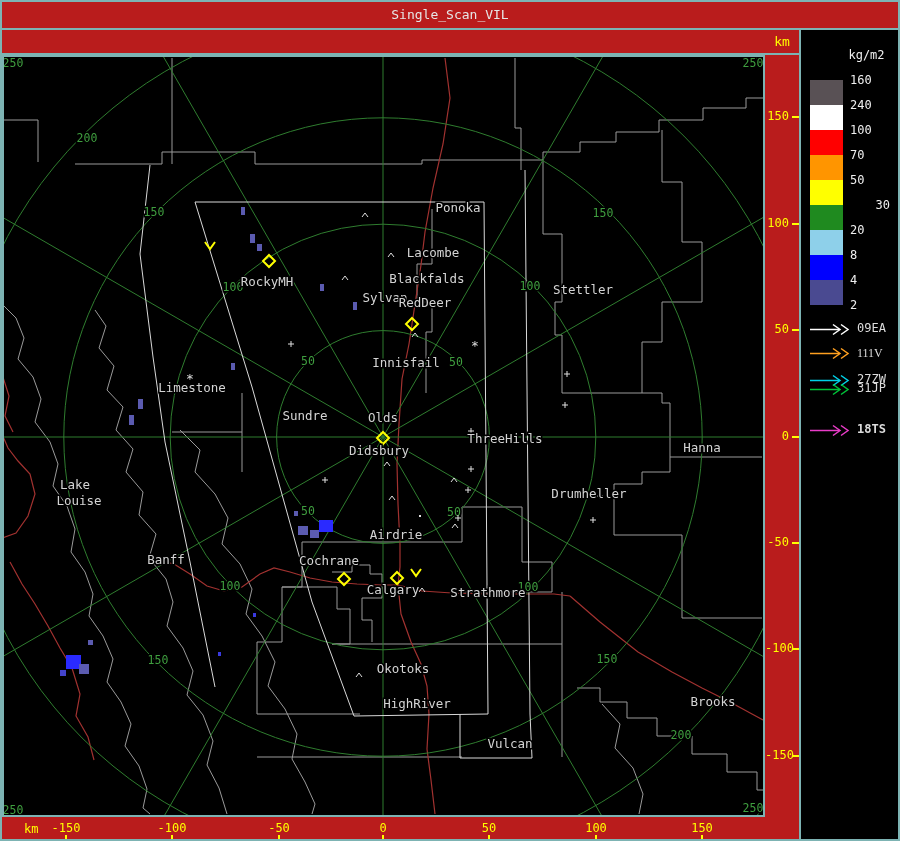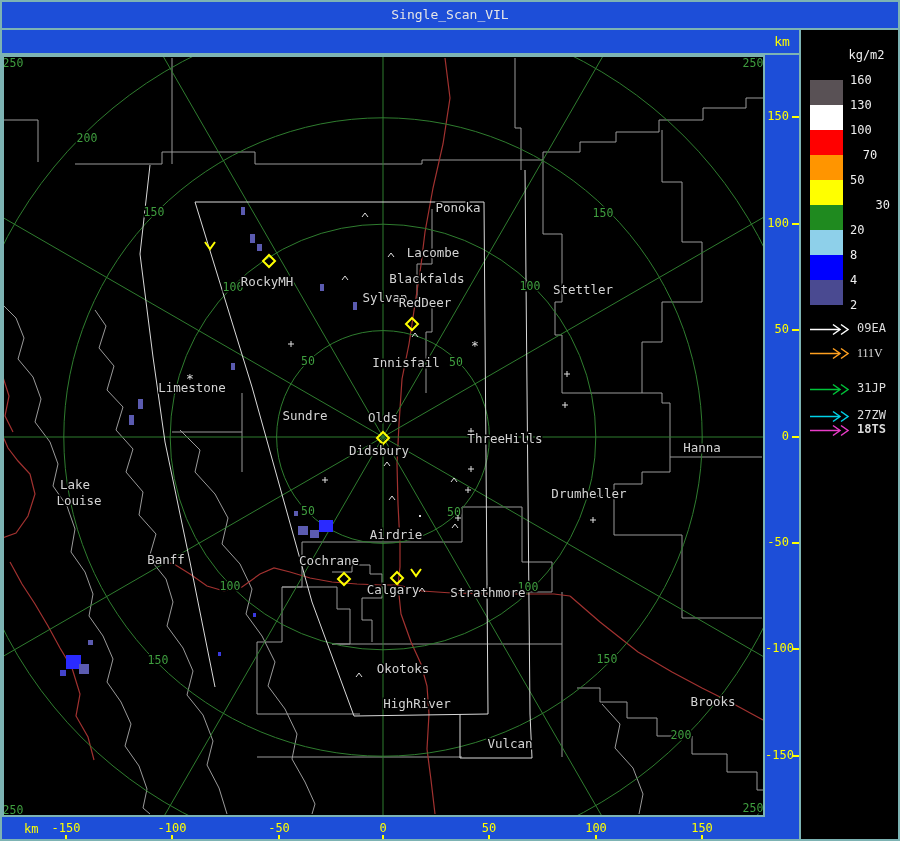--- a/index.html
+++ b/index.html
@@ -1,18 +1,18 @@
 <!DOCTYPE html>
 <html><head>
 <meta charset="utf-8">
 <style>
   * { margin:0; padding:0; box-sizing:border-box; }
   body { background:#222; font-family:"DejaVu Sans Mono", monospace; }
   #app {
-    position:relative; width:900px; height:841px; background:#1d4ed8;
+    position:relative; width:900px; height:841px; background:#b91c1c;
     border:2px solid #7db3b3; overflow:hidden;
     font-family:"DejaVu Sans Mono", monospace;
   }
   .abs { position:absolute; }
   #title-bar { left:0; top:0; width:100%; height:28px; border-bottom:2px solid #7db3b3;
     color:#e6e6e6; font-size:13px; text-align:center; line-height:26px; }
   #info-strip { left:0; top:28px; width:797px; height:25px; border-bottom:2px solid #7db3b3; }
   #timestamp { left:8px; top:4px; color:#ffff00; font-size:13px; }
   #km-top { left:763px; top:4px; width:34px; text-align:center; color:#ffff00; font-size:13px; }
   #map-frame { left:0; top:53px; width:763px; height:762px; border:2px solid #7db3b3; background:#000; }
@@ -231,40 +231,40 @@
         <div style="left: 9px; top: 50px; width: 33px; height: 25px; background: rgb(89, 81, 85); position: absolute;"></div>
         <div style="left: 9px; top: 75px; width: 33px; height: 25px; background: rgb(255, 255, 255); position: absolute;"></div>
         <div style="left: 9px; top: 100px; width: 33px; height: 25px; background: rgb(255, 0, 0); position: absolute;"></div>
         <div style="left: 9px; top: 125px; width: 33px; height: 25px; background: rgb(255, 149, 0); position: absolute;"></div>
         <div style="left: 9px; top: 150px; width: 33px; height: 25px; background: rgb(255, 255, 0); position: absolute;"></div>
         <div style="left: 9px; top: 175px; width: 33px; height: 25px; background: rgb(31, 138, 31); position: absolute;"></div>
         <div style="left: 9px; top: 200px; width: 33px; height: 25px; background: rgb(142, 208, 234); position: absolute;"></div>
         <div style="left: 9px; top: 225px; width: 33px; height: 25px; background: rgb(0, 0, 255); position: absolute;"></div>
         <div style="left: 9px; top: 250px; width: 33px; height: 25px; background: rgb(74, 74, 145); position: absolute;"></div>
         <div style="left: 49px; top: 42px; width: 40px; height: 16px; line-height: 16px; font-size: 12px; color: rgb(239, 239, 239); position: absolute;">160</div>
-        <div style="left: 49px; top: 67px; width: 40px; height: 16px; line-height: 16px; font-size: 12px; color: rgb(239, 239, 239); position: absolute;">130</div>
+        <div style="left: 49px; top: 67px; width: 40px; height: 16px; line-height: 16px; font-size: 12px; color: rgb(239, 239, 239); position: absolute;">240</div>
         <div style="left: 49px; top: 92px; width: 40px; height: 16px; line-height: 16px; font-size: 12px; color: rgb(239, 239, 239); position: absolute;">100</div>
-        <div style="left: 49px; top: 117px; width: 40px; height: 16px; line-height: 16px; font-size: 12px; color: rgb(239, 239, 239); position: absolute; text-align: center;">70</div>
+        <div style="left: 49px; top: 117px; width: 40px; height: 16px; line-height: 16px; font-size: 12px; color: rgb(239, 239, 239); position: absolute;">70</div>
         <div style="left: 49px; top: 142px; width: 40px; height: 16px; line-height: 16px; font-size: 12px; color: rgb(239, 239, 239); position: absolute;">50</div>
         <div style="left: 49px; top: 167px; width: 40px; height: 16px; line-height: 16px; font-size: 12px; color: rgb(239, 239, 239); position: absolute; text-align: right;">30</div>
         <div style="left: 49px; top: 192px; width: 40px; height: 16px; line-height: 16px; font-size: 12px; color: rgb(239, 239, 239); position: absolute;">20</div>
         <div style="left: 49px; top: 217px; width: 40px; height: 16px; line-height: 16px; font-size: 12px; color: rgb(239, 239, 239); position: absolute;">8</div>
         <div style="left: 49px; top: 242px; width: 40px; height: 16px; line-height: 16px; font-size: 12px; color: rgb(239, 239, 239); position: absolute;">4</div>
         <div style="left: 49px; top: 267px; width: 40px; height: 16px; line-height: 16px; font-size: 12px; color: rgb(239, 239, 239); position: absolute;">2</div>
       </div>
     <div id="legend-sites">
         <div style="left: 8px; top: 291px; width: 90px; height: 16px; position: absolute;"><svg width="44" height="13">
             <line x1="1" y1="6.5" x2="30" y2="6.5" stroke="#ffffff" stroke-width="1.5"></line>
             <path d="M24,1.5 L31,6.5 24,11.5 M32,1.5 L39,6.5 32,11.5" fill="none" stroke="#ffffff" stroke-width="1.5"></path>
           </svg><span style="position:absolute;left:48px;top:0;font-size:12px;color:#dcdcdc;">09EA</span></div>
         <div style="left: 8px; top: 316.3px; width: 90px; height: 16px; position: absolute; font-family: Liberation Serif, serif;"><svg width="44" height="13">
             <line x1="1" y1="6.5" x2="30" y2="6.5" stroke="#ffa020" stroke-width="1.5"></line>
             <path d="M24,1.5 L31,6.5 24,11.5 M32,1.5 L39,6.5 32,11.5" fill="none" stroke="#ffa020" stroke-width="1.5"></path>
           </svg><span style="position:absolute;left:48px;top:0;font-size:12px;color:#dcdcdc;">111V</span></div>
-        <div style="left: 8px; top: 341.6px; width: 90px; height: 16px; position: absolute; margin-top: 36px;"><svg width="44" height="13">
+        <div style="left: 8px; top: 341.6px; width: 90px; height: 16px; position: absolute;"><svg width="44" height="13">
             <line x1="1" y1="6.5" x2="30" y2="6.5" stroke="#00d2e8" stroke-width="1.5"></line>
             <path d="M24,1.5 L31,6.5 24,11.5 M32,1.5 L39,6.5 32,11.5" fill="none" stroke="#00d2e8" stroke-width="1.5"></path>
           </svg><span style="position:absolute;left:48px;top:0;font-size:12px;color:#dcdcdc;">27ZW</span></div>
         <div style="left: 8px; top: 351px; width: 90px; height: 16px; position: absolute;"><svg width="44" height="13">
             <line x1="1" y1="6.5" x2="30" y2="6.5" stroke="#00c43a" stroke-width="1.5"></line>
             <path d="M24,1.5 L31,6.5 24,11.5 M32,1.5 L39,6.5 32,11.5" fill="none" stroke="#00c43a" stroke-width="1.5"></path>
           </svg><span style="position:absolute;left:48px;top:0;font-size:12px;color:#dcdcdc;">31JP</span></div>
         <div style="left: 8px; top: 392.2px; width: 90px; height: 16px; position: absolute; font-weight: bold;"><svg width="44" height="13">
             <line x1="1" y1="6.5" x2="30" y2="6.5" stroke="#e93cc8" stroke-width="1.5"></line>
             <path d="M24,1.5 L31,6.5 24,11.5 M32,1.5 L39,6.5 32,11.5" fill="none" stroke="#e93cc8" stroke-width="1.5"></path>

